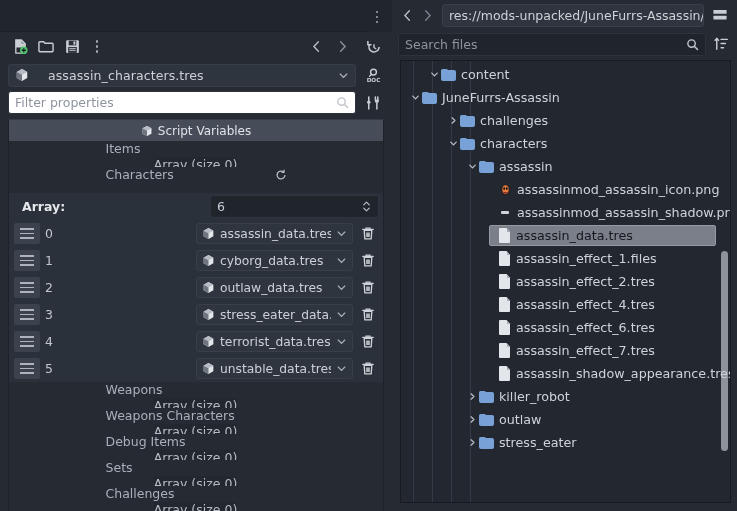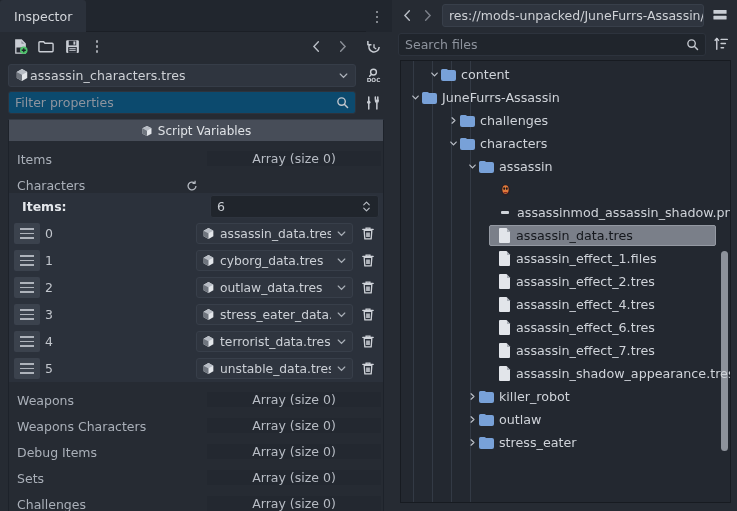--- a/index.html
+++ b/index.html
@@ -49,45 +49,45 @@
     display: flex; align-items: center; justify-content: center;
     border-radius: 3px;
   }
   .tb-spacer { flex: 1; }
   .ic { display: block; }
 
   .insp-resrow { height: 28px; display: flex; align-items: center; padding: 0 6px 0 8px; gap: 4px; }
   .res-box {
     flex: 1; height: 23px; background: #2f353f;
     border: 1px solid #363d48; border-radius: 3px;
-    display: flex; align-items: center; padding: 0 6px; gap: 1px;
+    display: flex; align-items: center; padding: 0 6px; gap: 19px;
     color: #ced1d6; font-size: 12.5px;
   }
   .res-box .name { flex: 1; letter-spacing: .1px; }
   .side-btn { width: 26px; height: 24px; display: flex; align-items: center; justify-content: center; }
 
   .insp-filterrow { height: 27px; display: flex; align-items: center; padding: 0 6px 0 8px; gap: 4px; }
   .filter-box {
-    flex: 1; height: 23px; background: #0c4a6e;
+    flex: 1; height: 23px; background: #ffffff;
     border: 1px solid #2d333d; border-radius: 3px;
     display: flex; align-items: center; padding: 0 6px;
     color: #8e949e; font-size: 12.5px;
   }
   .filter-box .ph { flex: 1; }
 
   .insp-scroll { flex: 1; overflow: hidden; padding: 3px 8px 0 8px; position: relative; }
   .insp-inner { border: 1px solid #1d222a; border-top: 1px solid #343b46; }
 
   .section-hdr {
     height: 21px; background: #474d58;
     display: flex; align-items: center; justify-content: center; gap: 5px;
     color: #dfe2e6; font-size: 12px;
   }
 
-  .prop-row { display: flex; height: 26px; align-items: flex-end; }
+  .prop-row { display: flex; height: 26px; align-items: center; flex-direction: column; }
   .prop-row .pname {
     width: 197px; display: flex; align-items: center;
     padding-left: 8px; color: #aab0b9; font-size: 12.5px;
     background: #262b33;
   }
   .prop-row .pname .revert { margin-left: auto; margin-right: 8px; display: flex; align-items: center; }
   .prop-row .pval {
     flex: 1; background: #232830; margin: 1px 2px 1px 1px;
     display: flex; align-items: center; justify-content: center;
     color: #b7bcc4; font-size: 12.5px;
@@ -198,23 +198,20 @@
   .panel-sep { width: 0px; }
 </style>
 </head>
 <body>
 
 <div id="root">
 
   <div class="panel" id="inspector">
 
     <div class="panel-tabbar">
-      <div class="panel-tab">
-        <span>Inspector</span>
-      </div>
       <div class="tabbar-fill"></div>
       <div class="kebab">
           <i></i>
           <i></i>
           <i></i>
         </div>
     </div>
 
     <div class="panel-body">
 
@@ -339,21 +336,21 @@
               <span class="revert">
                 <svg class="ic" width="12" height="12" viewBox="0 0 14 14">
                   <path d="M11.6 7a4.6 4.6 0 11-1.5-3.4" fill="none" stroke="#b5bac2" stroke-width="1.5"></path>
                   <path d="M10.6 0.9v3h-3" fill="none" stroke="#b5bac2" stroke-width="1.5" stroke-linejoin="round"></path>
                 </svg>
               </span>
             </div>
           </div>
 
           <div class="size-row">
-            <div class="pname">Items:</div>
+            <div class="pname">Array:</div>
             <div class="spin">
               <span class="v">6</span>
               <span>
                 <svg class="ic" width="11" height="13" viewBox="0 0 12 14">
                   <path d="M3 5.2L6 2.2l3 3" fill="none" stroke="#b8bdc4" stroke-width="1.3" stroke-linecap="round" stroke-linejoin="round"></path>
                   <path d="M3 8.8l3 3 3-3" fill="none" stroke="#b8bdc4" stroke-width="1.3" stroke-linecap="round" stroke-linejoin="round"></path>
                 </svg>
               </span>
             </div>
           </div>
@@ -704,20 +701,21 @@
        <span class="arrow"></span>
                 <span class="img-ic">
                   <svg width="13" height="14" viewBox="0 0 14 15" style="display:block">
     <ellipse cx="7" cy="7.5" rx="5" ry="6.2" fill="#2b2024"></ellipse>
     <ellipse cx="7" cy="7" rx="3.4" ry="4.6" fill="#e0793a"></ellipse>
     <ellipse cx="5.6" cy="6" rx="1" ry="1.4" fill="#18181b"></ellipse>
     <ellipse cx="8.4" cy="6" rx="1" ry="1.4" fill="#18181b"></ellipse>
     <path d="M5.4 10.2h3.2" stroke="#8e2b22" stroke-width="1.3" stroke-linecap="round"></path>
                   </svg>
                 </span>
+       <span class="tlabel">assassinmod_assassin_icon.png</span>
      </div>
             </div>
             <div class="tnode">
               <div class="row-inner" style="padding-left:84px">
        <span class="arrow"></span>
                 <span class="dash-ic">
                   <i></i>
                 </span>
        <span class="tlabel">assassinmod_assassin_shadow.png</span>
      </div>

